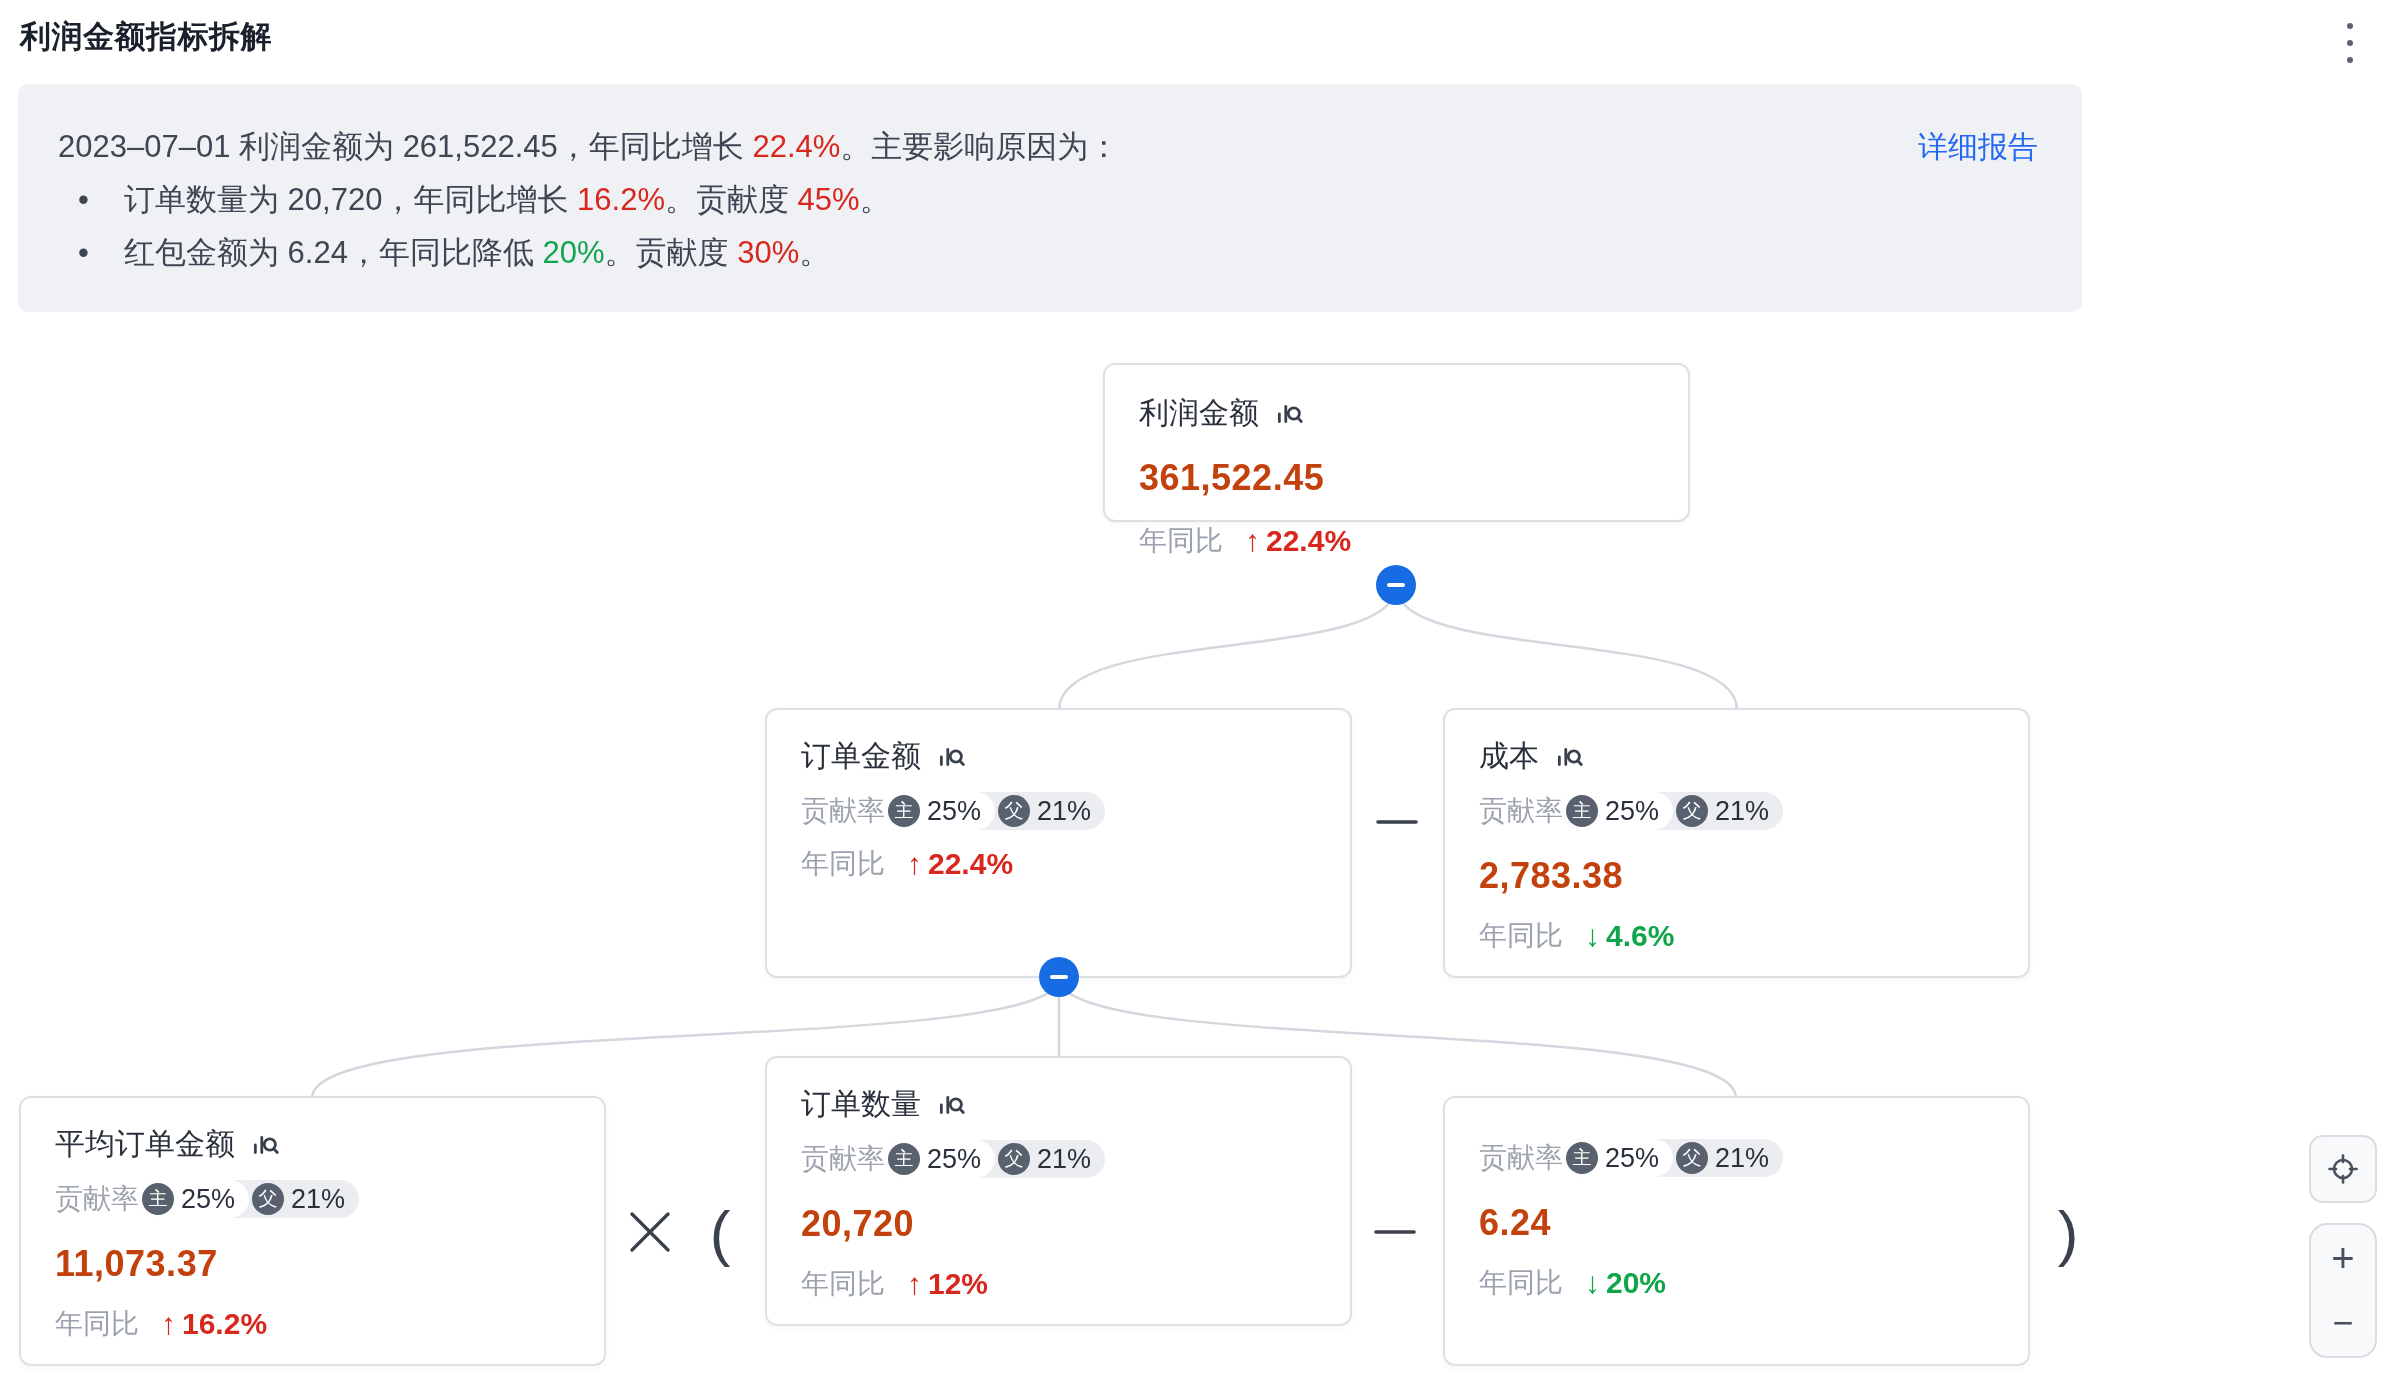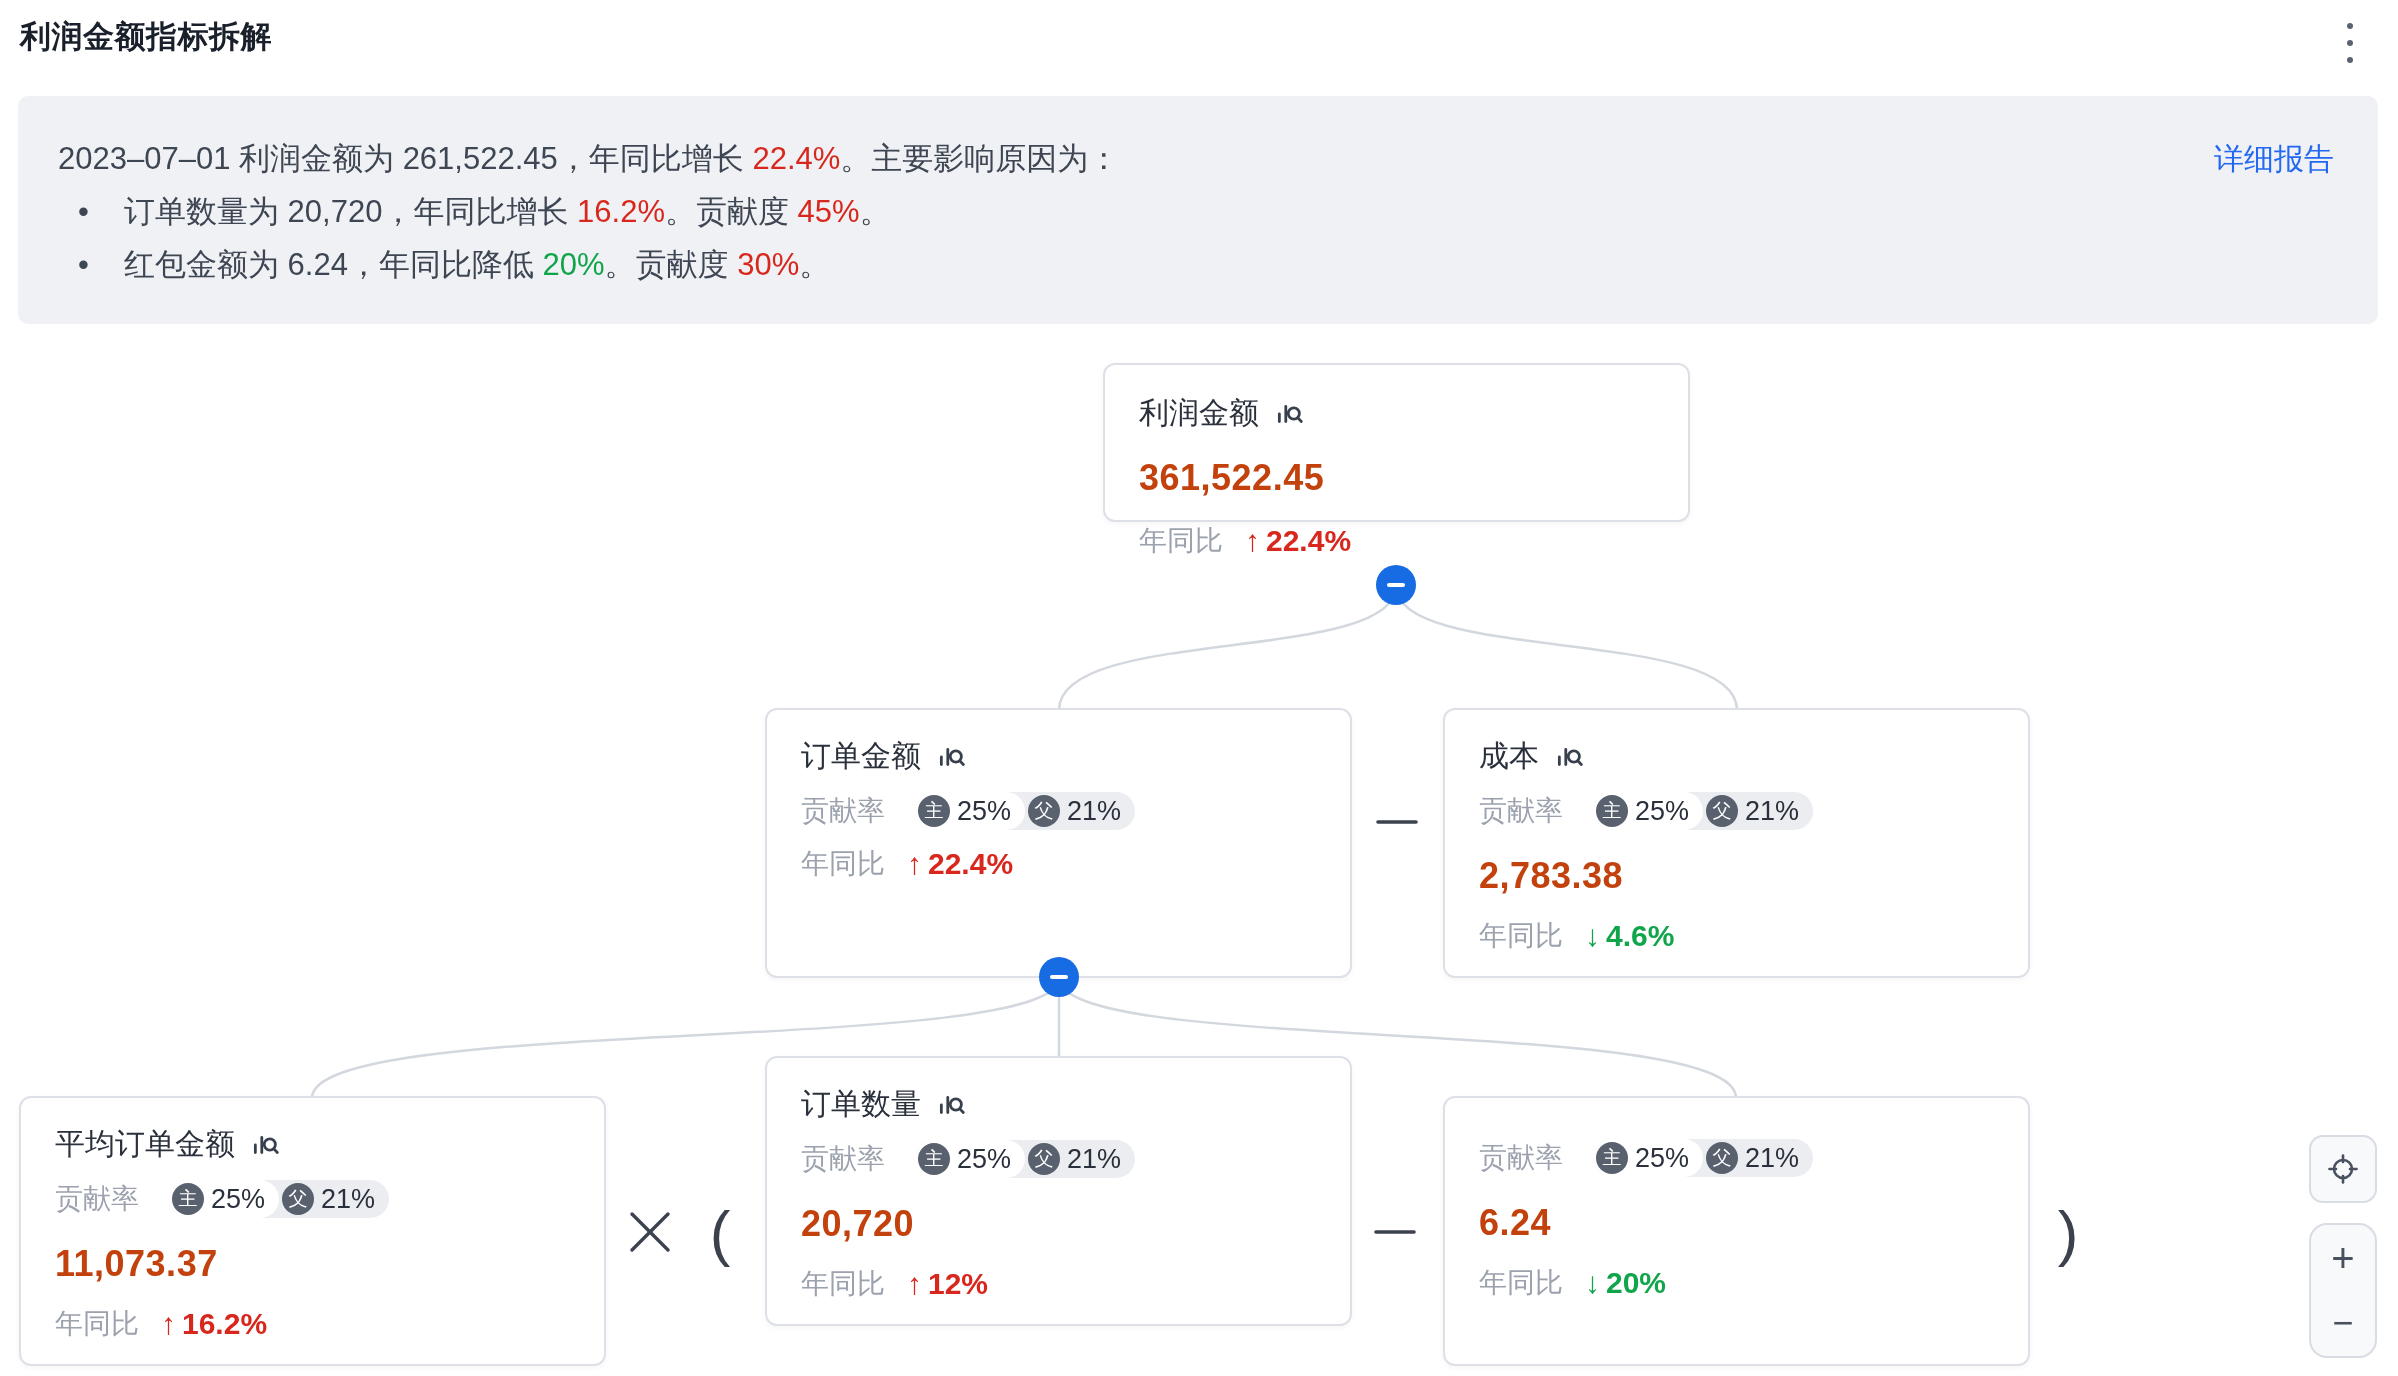--- a/index.html
+++ b/index.html
@@ -5,21 +5,21 @@
   * { margin:0; padding:0; box-sizing:border-box; }
   body { background:#ffffff; font-family:"Liberation Sans", sans-serif; }
   .canvas { position:relative; width:2398px; height:1376px; background:#ffffff; overflow:hidden; }
 
   
   .page-title { position:absolute; left:20px; top:16px; font-size:31px; font-weight:700; color:#1a202b; letter-spacing:0.5px; }
   .kebab { position:absolute; left:2338px; top:20px; width:24px; height:46px; display:flex; flex-direction:column; align-items:center; justify-content:space-between; padding:3px 0; cursor:pointer; }
   .kebab .dot { width:6px; height:6px; border-radius:50%; background:#5b6370; }
 
   
-  .summary { position:absolute; left:18px; top:96px; width:2360px; height:228px; background:#f0f1f4; border-radius:10px; padding:36px 44px 32px 40px; font-size:31px; color:#3e4653; line-height:53px; }
+  .summary { position:absolute; left:18px; top:84px; width:2064px; height:228px; background:#f0f1f4; border-radius:10px; padding:36px 44px 32px 40px; font-size:31px; color:#3e4653; line-height:53px; }
   .s-line { white-space:nowrap; }
   .s-bullet { padding-left:20px; }
   .s-marker { display:inline-block; width:46px; color:#3e4653; }
   .tone-red { color:#d8271d; }
   .tone-green { color:#11a54b; }
   .report-link { position:absolute; right:44px; top:36px; line-height:53px; font-size:30px; color:#2368f2; text-decoration:none; cursor:pointer; }
 
   
   .connectors { position:absolute; left:0; top:0; z-index:0; }
   .connectors path { stroke:#d3d7de; stroke-width:2.5; fill:none; }
@@ -31,21 +31,21 @@
   .card.order-amount { left:765px;  top:708px; }
   .card.cost         { left:1443px; top:708px; }
   .card.avg-order    { left:19px;   top:1096px; }
   .card.order-count  { left:765px;  top:1056px; }
   .card.red-packet   { left:1443px; top:1096px; }
 
   .title-row { display:flex; align-items:center; gap:15px; }
   .c-title { font-size:30px; color:#2b313c; }
   .mini-chart-icon { flex:0 0 auto; cursor:pointer; }
 
-  .contrib-row { display:flex; align-items:center; gap:30px; margin-top:15px; }
+  .contrib-row { display:flex; align-items:center; gap:0; margin-top:15px; }
   .contrib-label { font-size:28px; color:#9ba1ad; }
   .pill { display:inline-flex; align-items:center; background:#ebedf1; border-radius:20px; height:38px; }
   .pill-seg { display:inline-flex; align-items:center; gap:7px; height:38px; padding:0 14px 0 3px; border-radius:20px; font-size:27px; color:#2b313c; }
   .pill-seg.main { background:#ffffff; }
   .pill-circle { width:32px; height:32px; border-radius:50%; background:#59616e; color:#ffffff; font-size:19px; display:flex; align-items:center; justify-content:center; }
 
   .value { margin-top:18px; font-size:36px; font-weight:700; color:#c2410c; letter-spacing:0.5px; line-height:52px; }
   .lvl-sub .value { margin-top:20px; }
 
   .yoy-row { display:flex; align-items:center; gap:22px; margin-top:18px; font-size:28px; }

